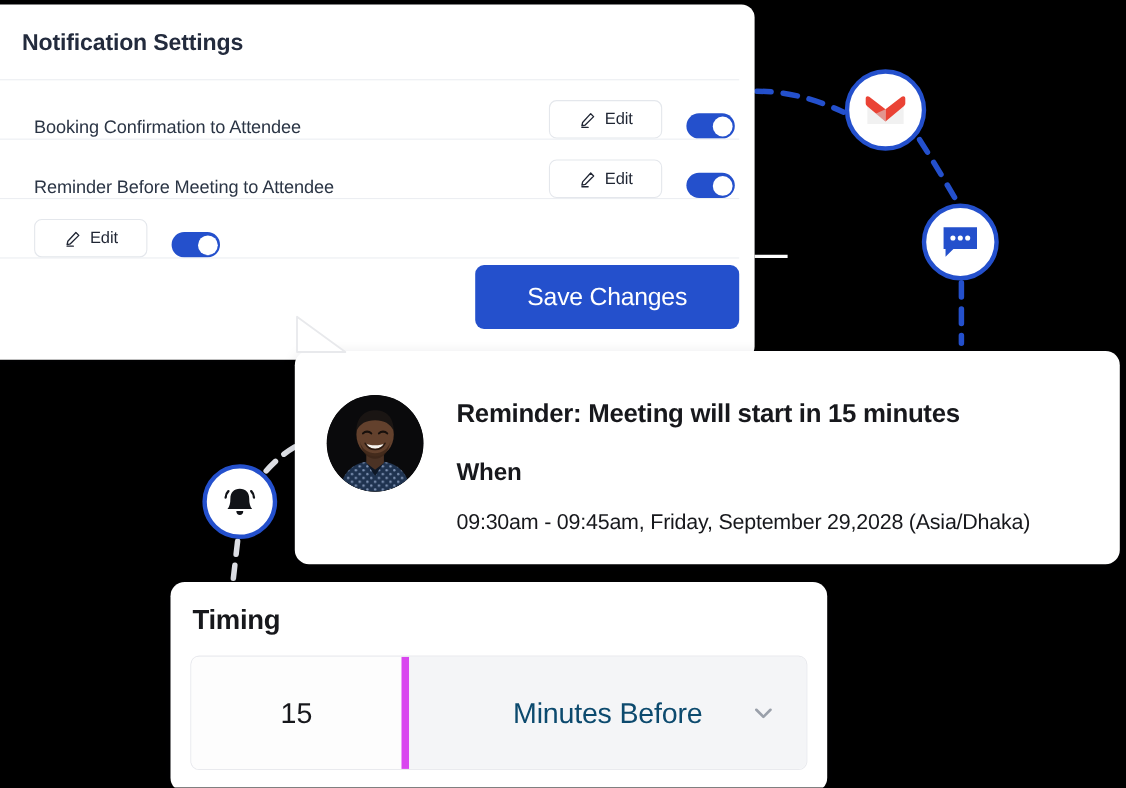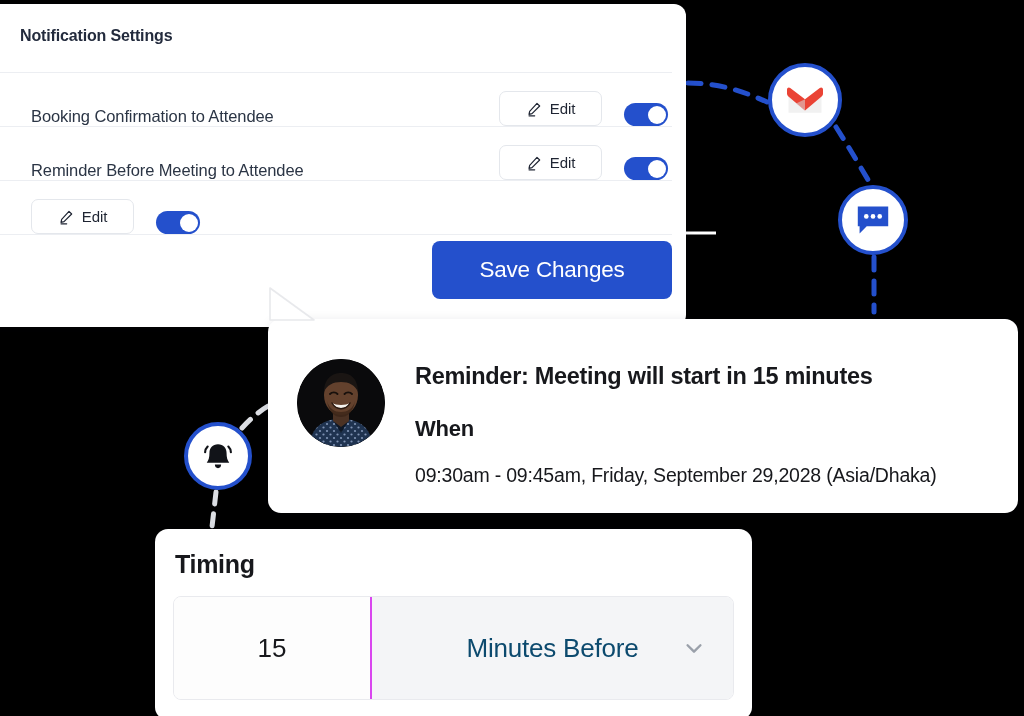--- a/index.html
+++ b/index.html
@@ -44,21 +44,21 @@
     background: #ffffff;
     border-radius: 12px;
     box-shadow: 0 2px 10px rgba(17, 24, 39, 0.10);
     z-index: 5;
     box-sizing: border-box;
   }
   .settings-title {
     position: absolute;
     left: 34px;
     top: 23px;
-    font-size: 16px;
+    font-size: 21px;
     font-weight: 700;
     color: #232b3d;
     letter-spacing: -0.15px;
   }
   .divider {
     position: absolute;
     left: 14px;
     right: 14px;
     height: 1px;
     background: #eceef2;
@@ -249,21 +249,21 @@
   }
   .timing-number {
     width: 198px;
     height: 100%;
     background: #fdfdfd;
     display: flex;
     align-items: center;
     justify-content: center;
     font-size: 26px;
     color: #17181c;
-    border-right: 2px solid #d946ef;
+    border-right: 7px solid #d946ef;
     box-sizing: border-box;
     cursor: text;
   }
   .timing-select {
     flex: 1 1 auto;
     height: 100%;
     background: #f4f5f7;
     display: flex;
     align-items: center;
     justify-content: center;

